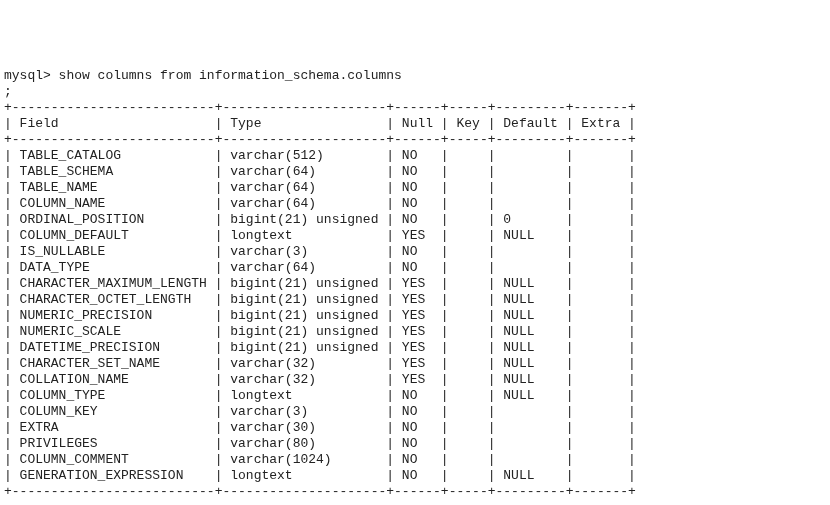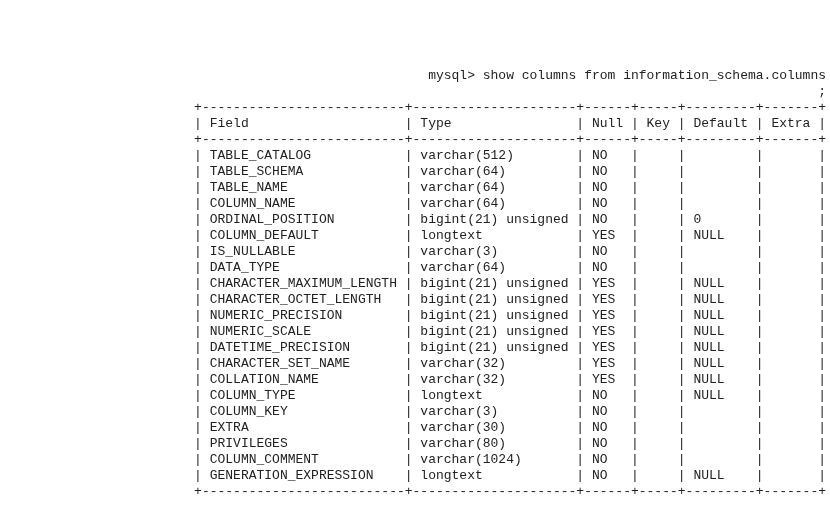--- a/index.html
+++ b/index.html
@@ -7,21 +7,20 @@
       padding: 4px;
       font-family: "Courier New", monospace;
       font-size: 13px;
       line-height: 16px;
       color: #222;
       background: #fff;
       white-space: pre;
     }
     #terminal {
       white-space: pre;
-      text-align: right;
     }
   </style>
 </head>
 <body>
 
 
 
 <div id="terminal">mysql&gt; show columns from information_schema.columns
 ;
 +--------------------------+---------------------+------+-----+---------+-------+

